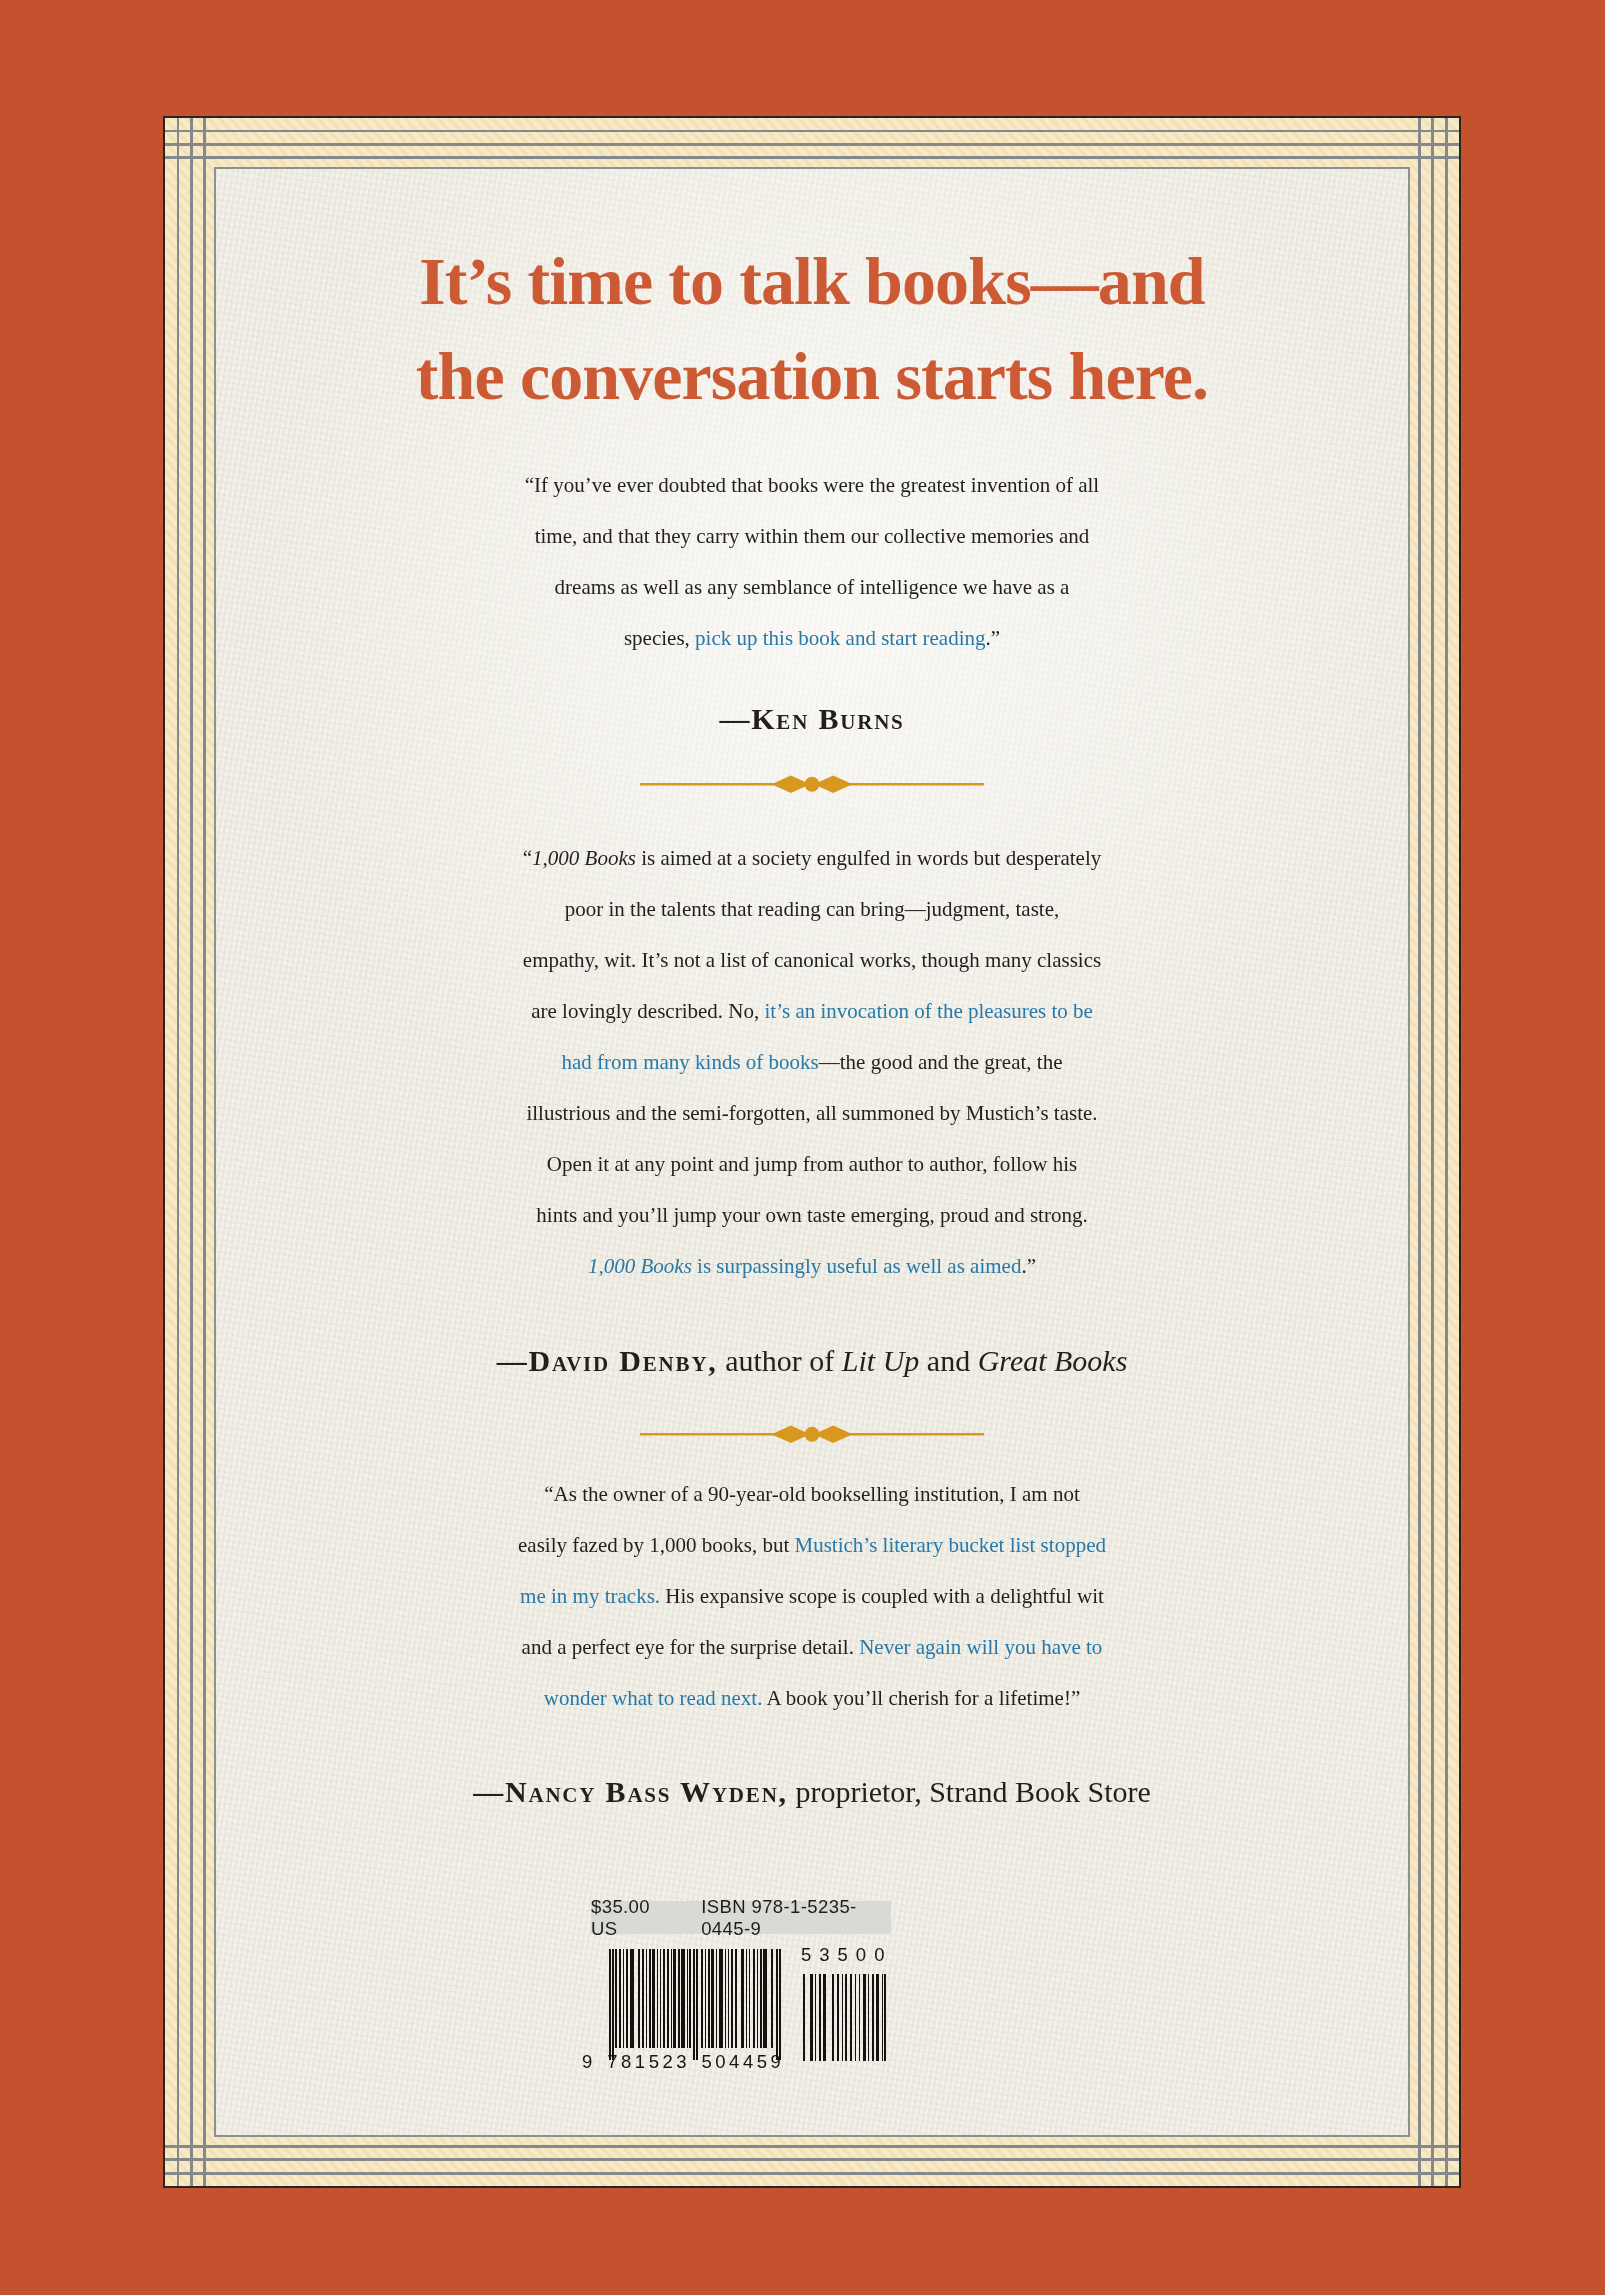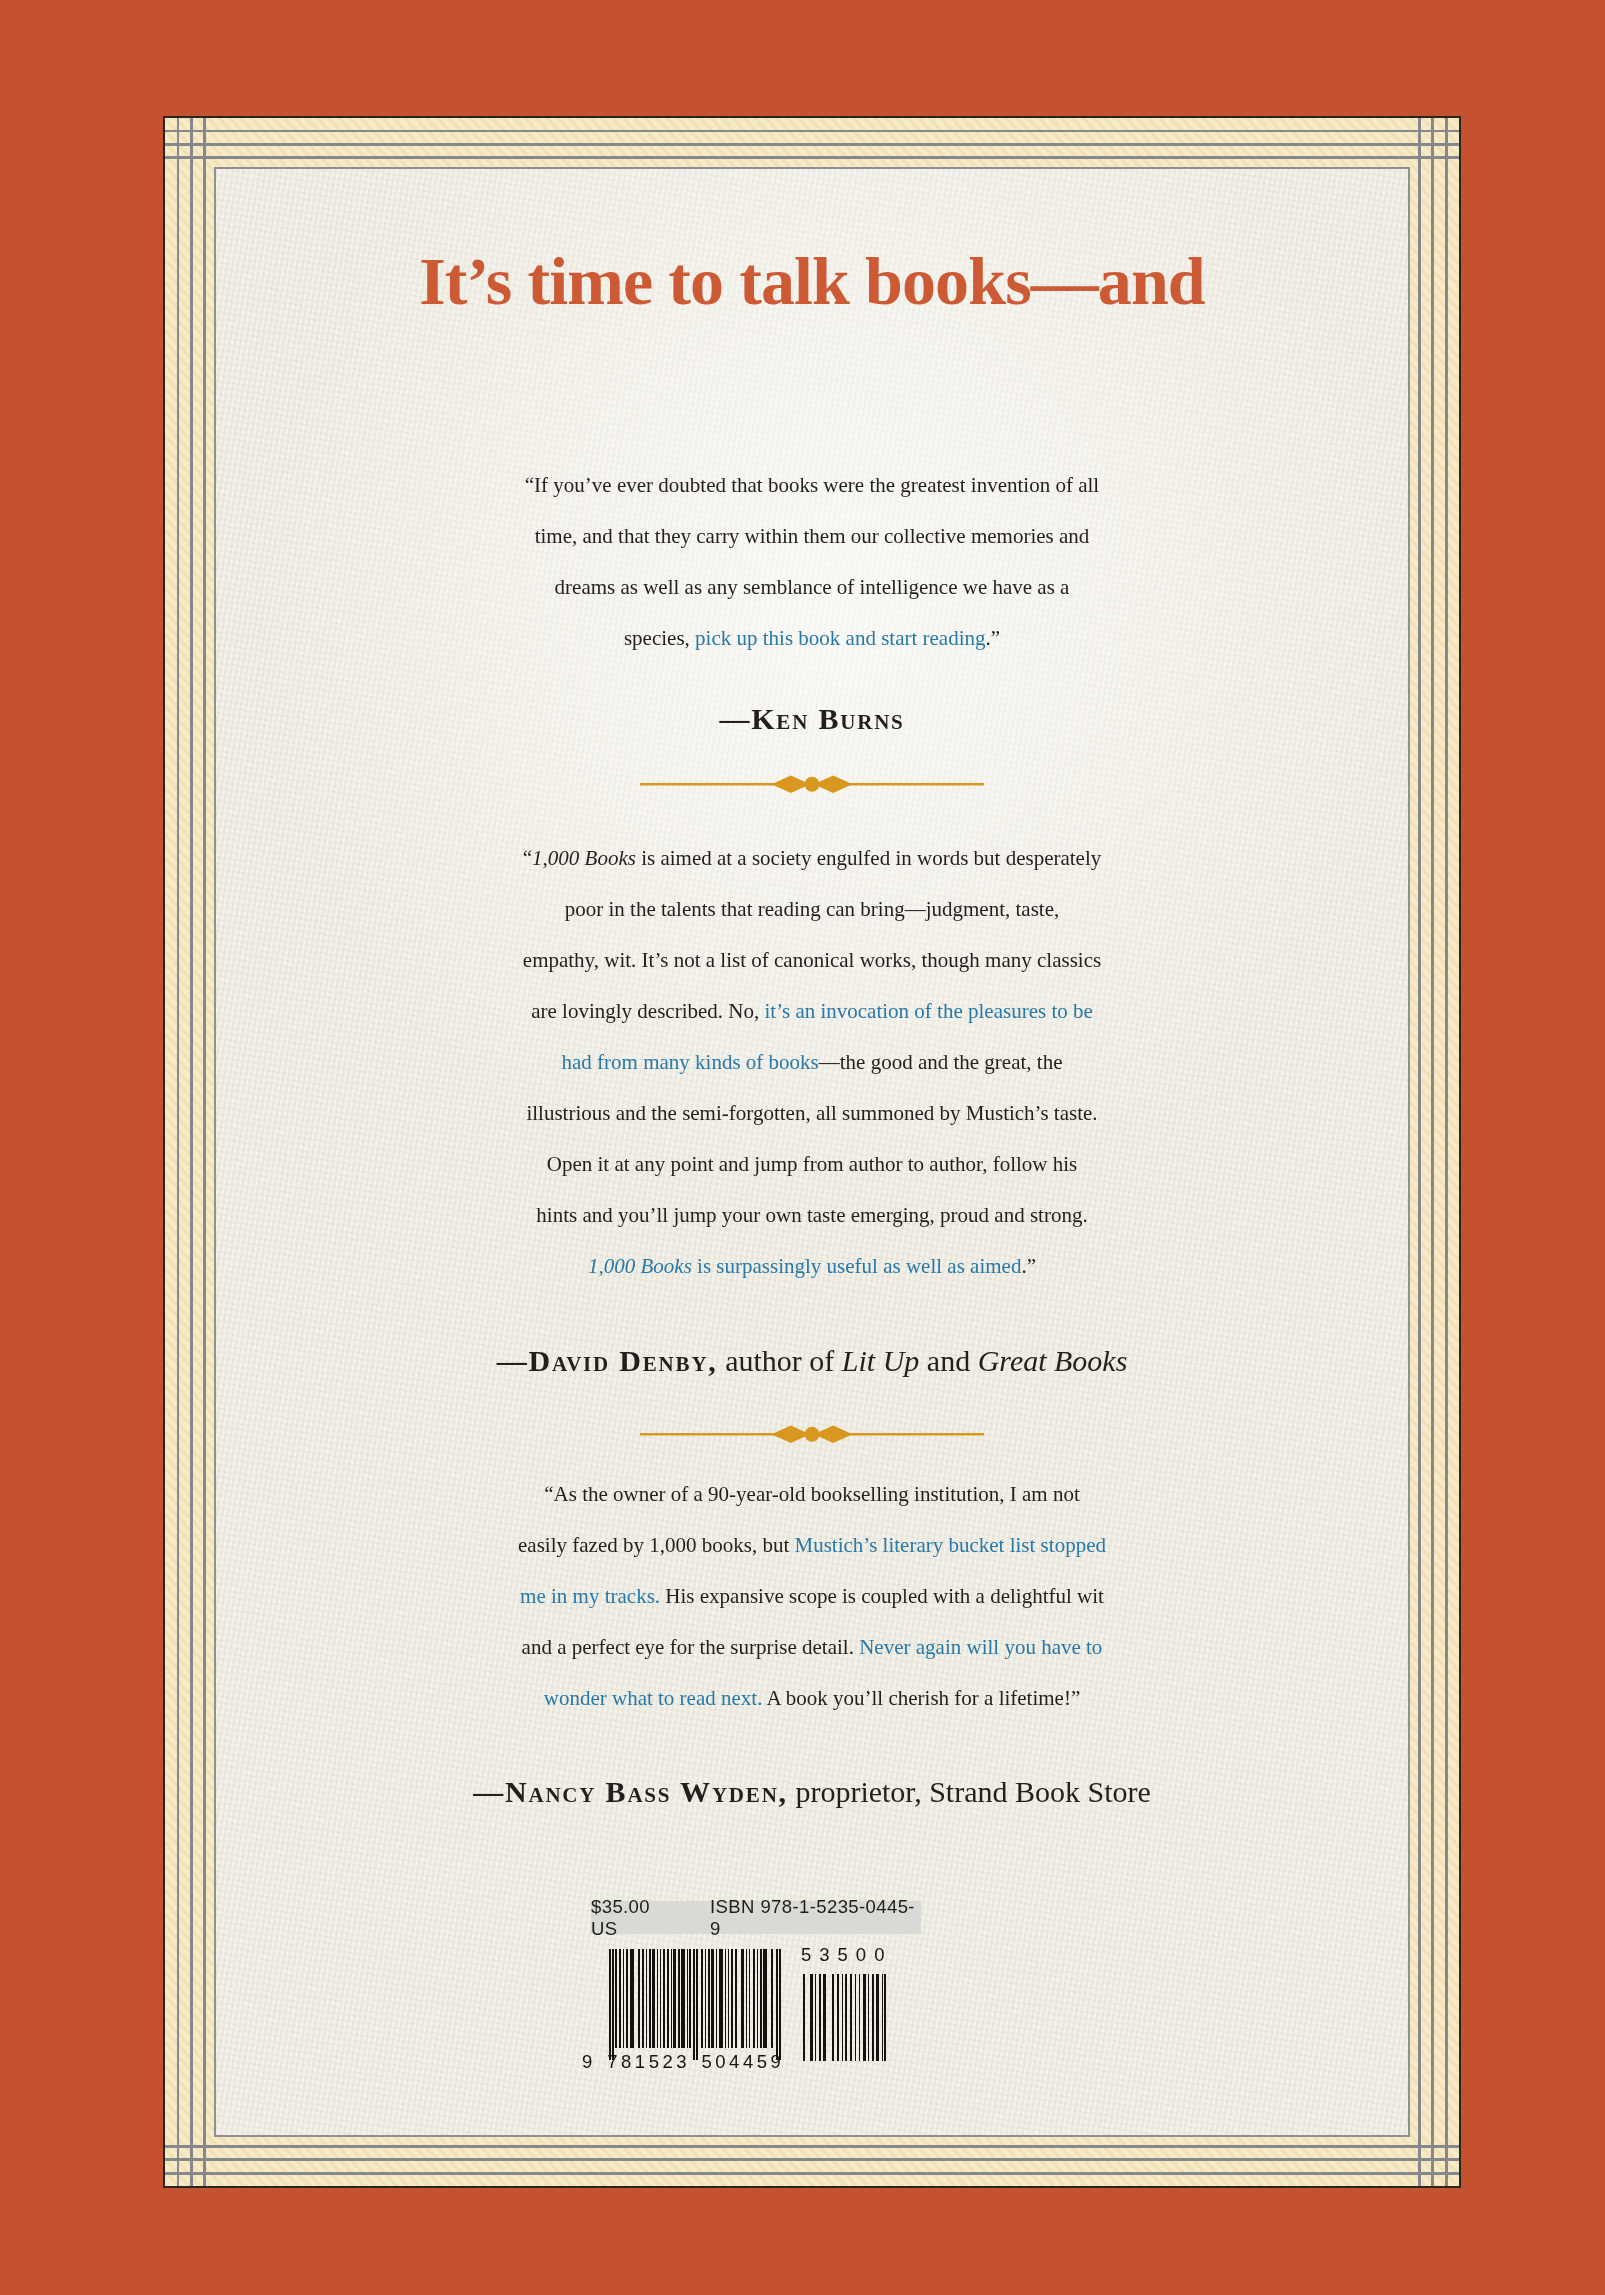--- a/index.html
+++ b/index.html
@@ -40,21 +40,21 @@
   .attr{
     position:absolute;left:0;right:0;text-align:center;color:#221f1c;
     font-size:30px;line-height:39px;
   }
   .sc{font-variant:small-caps;font-weight:bold;letter-spacing:1.8px;}
 
   .divider{position:absolute;left:50%;transform:translateX(-50%);width:344px;height:26.5px;}
 
   
   .price-strip{
-    position:absolute;left:375px;top:1732px;width:330px;height:33px;
+    position:absolute;left:375px;top:1732px;width:300px;height:33px;
     background:#d9d9d5;display:flex;align-items:center;justify-content:center;gap:30px;
     font-family:"Liberation Sans","DejaVu Sans",sans-serif;font-size:18.5px;color:#1d1d1b;letter-spacing:0.4px;
   }
   .ean{position:absolute;left:393px;top:1780px;width:172px;height:111px;}
   .ean-digits{
     position:absolute;left:366px;top:1882px;width:221px;height:23px;
     display:flex;gap:11.5px;justify-content:flex-start;
     font-family:"Liberation Sans","DejaVu Sans",sans-serif;font-size:18.5px;color:#161513;letter-spacing:3.5px;
   }
   .addon{position:absolute;left:587px;top:1805px;width:83px;height:87px;}
@@ -81,20 +81,21 @@
     <div class="vline" style="left:38px"></div>
     <div class="vline" style="right:11.5px"></div>
     <div class="vline" style="right:25px"></div>
     <div class="vline" style="right:38px"></div>
 
     <div class="panel">
       <div class="panel-inner">
 
         <div class="headline">
           <div>It’s time to talk books—and</div>
+          <div>the conversation starts here.</div>
         </div>
 
         <div class="quote" style="top:291px">
           <div class="ln"><span>“If you’ve ever doubted that books were the greatest invention of all</span></div>
           <div class="ln"><span>time, and that they carry within them our collective memories and</span></div>
           <div class="ln"><span>dreams as well as any semblance of intelligence we have as a</span></div>
           <div class="ln"><span>species, </span><span class="blue">pick up this book and start reading</span><span>.”</span></div>
         </div>
         <div class="attr" style="top:530px">
           <span class="sc">—Ken Burns</span>

